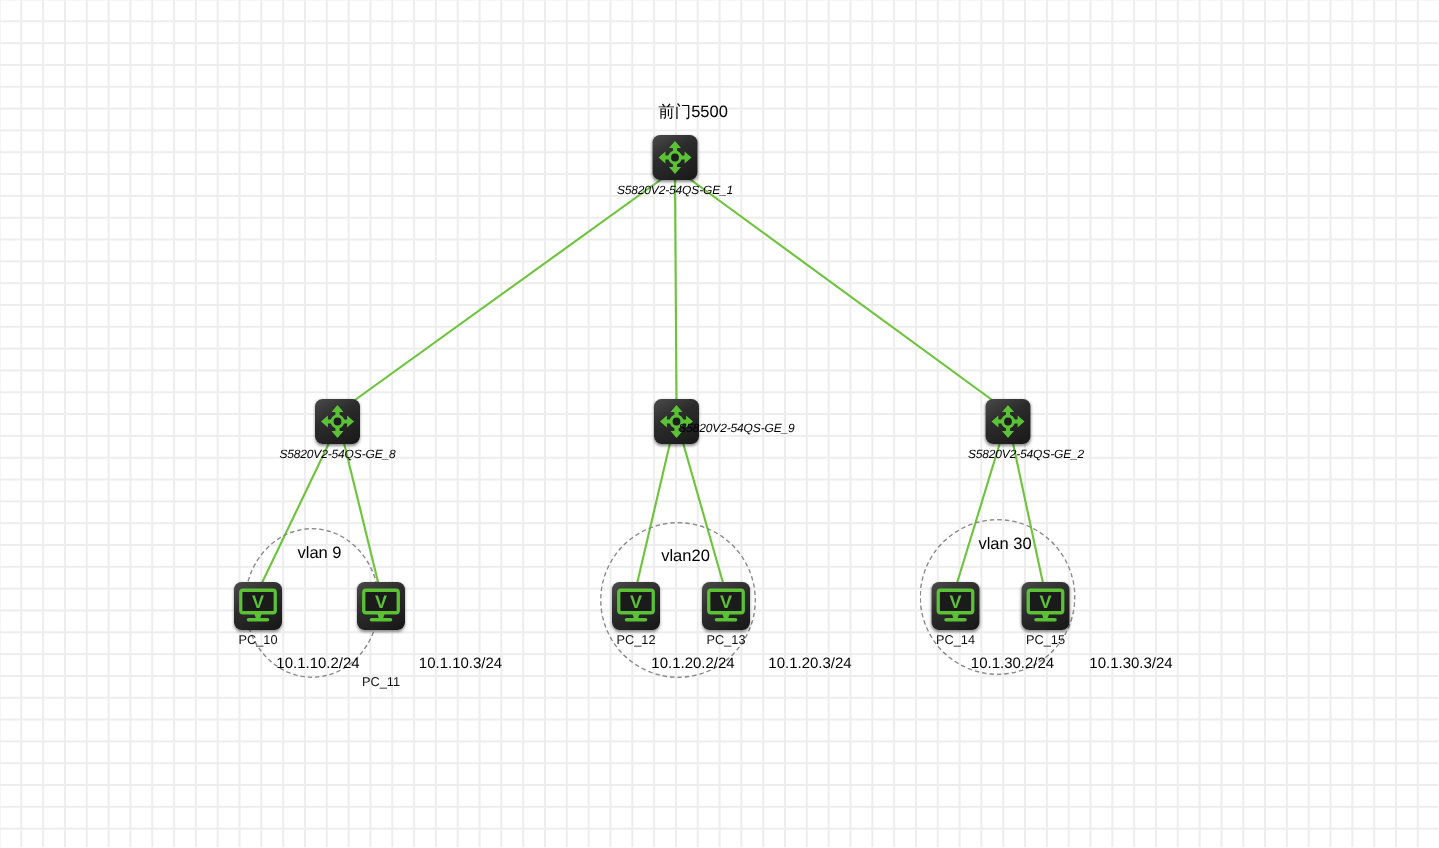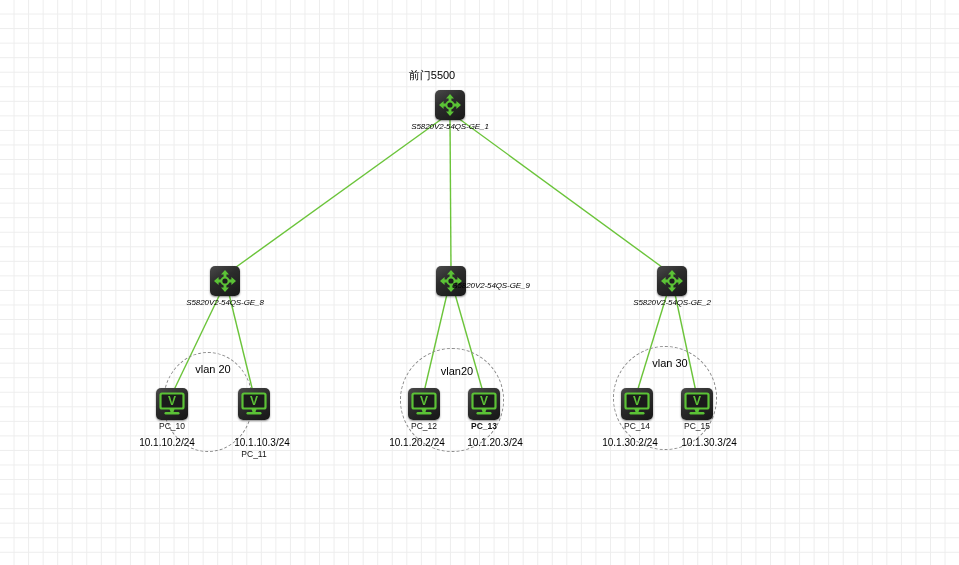--- a/index.html
+++ b/index.html
@@ -76,20 +76,21 @@
     line-height: 10px;
     transform: translateX(-50%);
   }
   .ip-label {
     position: absolute;
     white-space: nowrap;
     color: #000000;
     font-size: 10px;
     line-height: 12px;
     transform: translateX(-50%);
+    margin-left: 45px;
   }
   .title-label {
     position: absolute;
     white-space: nowrap;
     color: #000000;
     font-size: 11px;
     line-height: 13px;
     transform: translateX(-50%);
   }
   .vlan-label {
@@ -158,24 +159,24 @@
         </div>
         <div class="node-label" style="left: 0px; top: 0; margin-left: 40px;">S5820V2-54QS-GE_9</div>
       </div>
       <div class="node" style="left: 672px; top: 281px;">
         <div class="switch-icon">
           <svg width="30" height="30" viewBox="0 0 30 30">
             <path d="M15 4 L19 8.6 L16.4 8.6 L16.4 13.6 L21.4 13.6 L21.4 11 L26 15 L21.4 19 L21.4 16.4 L16.4 16.4 L16.4 21.4 L19 21.4 L15 26 L11 21.4 L13.6 21.4 L13.6 16.4 L8.6 16.4 L8.6 19 L4 15 L8.6 11 L8.6 13.6 L13.6 13.6 L13.6 8.6 L11 8.6 Z" fill="#5BC236"></path>
             <circle cx="15" cy="15" r="3.6" fill="#1d1d1d" stroke="#5BC236" stroke-width="2"></circle>
           </svg>
         </div>
-        <div class="node-label" style="left: 0px; top: 17px; text-align: center;">S5820V2-54QS-GE_2</div>
-      </div>
-      <div class="title-label" style="left: 432px; top: 69px;">前门5500</div>
-      <div class="vlan-label" style="left: 213px; top: 363px;">vlan 20</div>
+        <div class="node-label" style="left: 12px; top: 17px; text-align: center;">S5820V2-54QS-GE_2</div>
+      </div>
+      <div class="title-label" style="left: 462px; top: 69px;">前门5500</div>
+      <div class="vlan-label" style="left: 213px; top: 363px;">vlan 9</div>
       <div class="node" style="left: 172px; top: 404px;">
         <div class="pc-icon">
           <svg width="32" height="32" viewBox="0 0 32 32">
             <rect x="4.5" y="5.5" width="23" height="15" rx="1.5" fill="#1b1b1b" stroke="#5BC236" stroke-width="2.2"></rect>
             <text x="16" y="17.4" text-anchor="middle" font-family="&quot;Liberation Sans&quot;, sans-serif" font-size="12" font-weight="bold" fill="#5BC236">V</text>
             <path d="M13.5 21 L18.5 21 L17.5 24 L14.5 24 Z" fill="#5BC236"></path>
             <rect x="8.5" y="24" width="15" height="2.4" rx="1.2" fill="#5BC236"></rect>
           </svg>
         </div>
         <div class="pc-label" style="left: 0px; top: 17px;">PC_10</div>
@@ -208,21 +209,21 @@
       <div class="ip-label" style="left: 417px; top: 437px;">10.1.20.2/24</div>
       <div class="node" style="left: 484px; top: 404px;">
         <div class="pc-icon">
           <svg width="32" height="32" viewBox="0 0 32 32">
             <rect x="4.5" y="5.5" width="23" height="15" rx="1.5" fill="#1b1b1b" stroke="#5BC236" stroke-width="2.2"></rect>
             <text x="16" y="17.4" text-anchor="middle" font-family="&quot;Liberation Sans&quot;, sans-serif" font-size="12" font-weight="bold" fill="#5BC236">V</text>
             <path d="M13.5 21 L18.5 21 L17.5 24 L14.5 24 Z" fill="#5BC236"></path>
             <rect x="8.5" y="24" width="15" height="2.4" rx="1.2" fill="#5BC236"></rect>
           </svg>
         </div>
-        <div class="pc-label" style="left: 0px; top: 17px; font-weight: bold;">PC_13</div>
+        <div class="pc-label" style="left: 0px; top: 17px;">PC_13</div>
       </div>
       <div class="ip-label" style="left: 495px; top: 437px;">10.1.20.3/24</div>
       <div class="vlan-label" style="left: 670px; top: 357px; text-align: right;">vlan 30</div>
       <div class="node" style="left: 637px; top: 404px;">
         <div class="pc-icon">
           <svg width="32" height="32" viewBox="0 0 32 32">
             <rect x="4.5" y="5.5" width="23" height="15" rx="1.5" fill="#1b1b1b" stroke="#5BC236" stroke-width="2.2"></rect>
             <text x="16" y="17.4" text-anchor="middle" font-family="&quot;Liberation Sans&quot;, sans-serif" font-size="12" font-weight="bold" fill="#5BC236">V</text>
             <path d="M13.5 21 L18.5 21 L17.5 24 L14.5 24 Z" fill="#5BC236"></path>
             <rect x="8.5" y="24" width="15" height="2.4" rx="1.2" fill="#5BC236"></rect>

